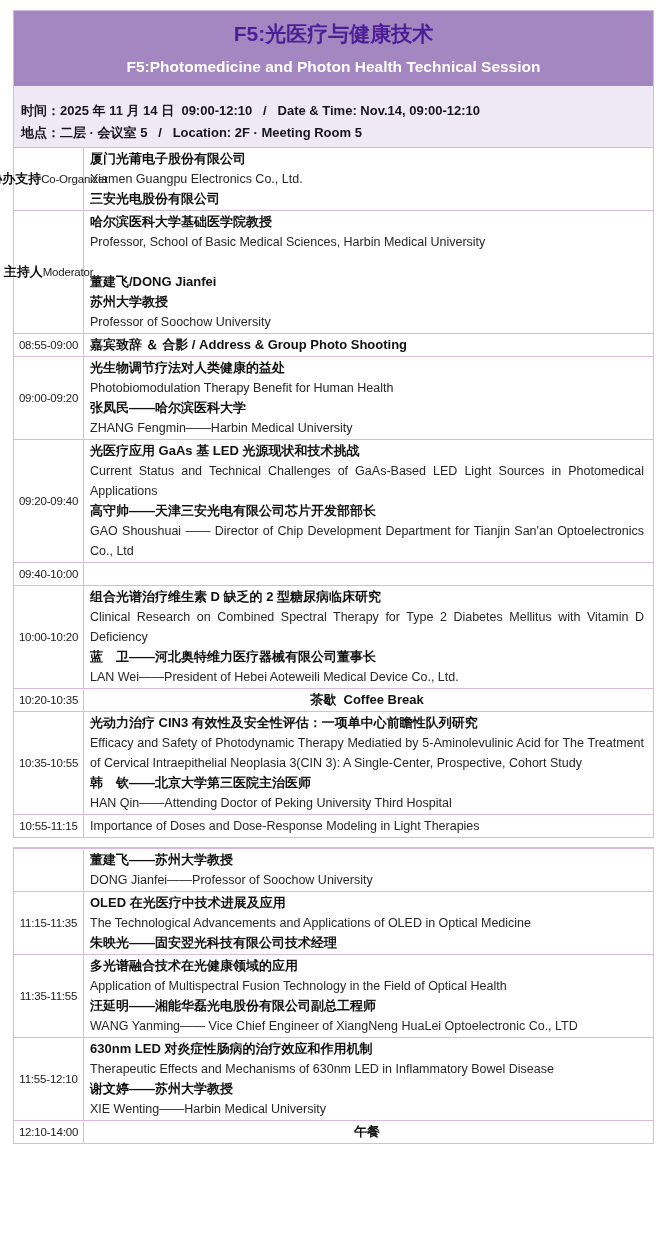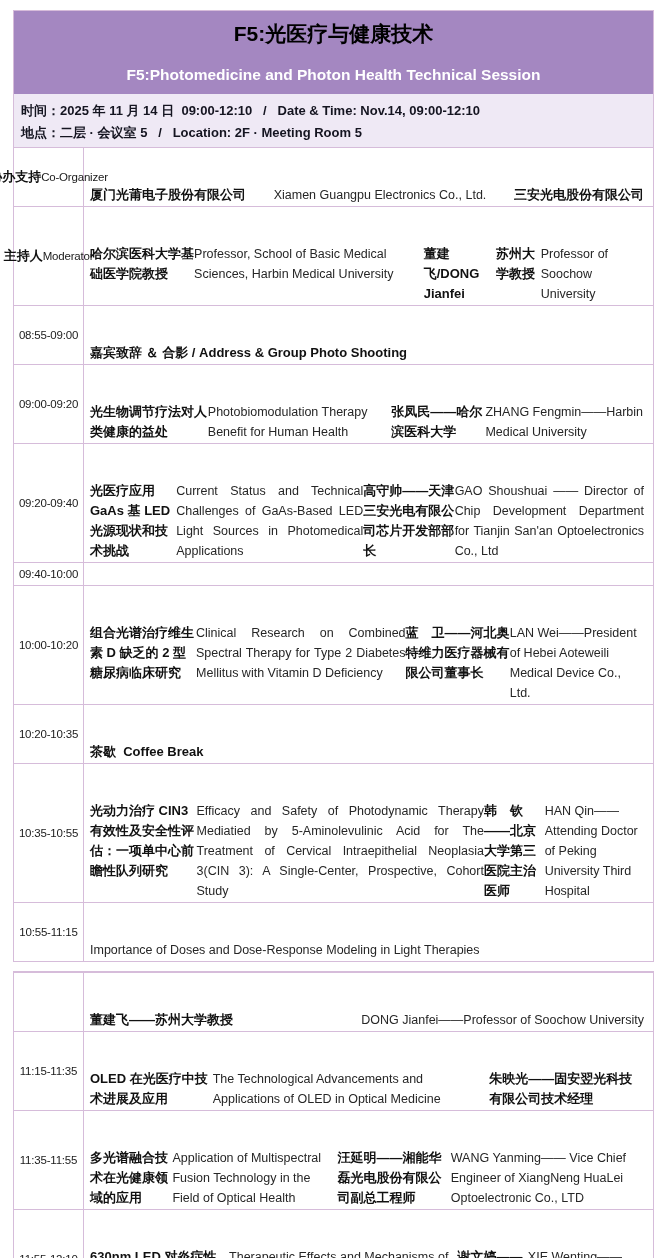--- a/index.html
+++ b/index.html
@@ -11,37 +11,37 @@
   html,body{margin:0;padding:0;background:#fff;}
   body{
     width:668px;min-height:1258px;
     font-family:"Liberation Sans","DejaVu Sans",sans-serif;
     color:var(--txt);
   }
   .doc{position:absolute;left:13px;top:10px;width:641px;}
   .tbl{border:1px solid var(--border);box-sizing:border-box;}
   .tbl.second{margin-top:9px;}
   .hdr{background:var(--hbg);text-align:center;padding:8px 4px 7px;}
-  .hdr .zh{font-size:21px;font-weight:bold;color:#000000;line-height:30px;}
-  .hdr .en{font-size:15.5px;font-weight:bold;color:#ffffff;line-height:24px;margin-top:14px;}
-  .info{background:var(--ibg);padding:6px 7px 3px;}
+  .hdr .zh{font-size:21px;font-weight:bold;color:#4c1d95;line-height:30px;}
+  .hdr .en{font-size:15.5px;font-weight:bold;color:#ffffff;line-height:24px;margin-top:6px;}
+  .info{background:var(--ibg);padding:14px 7px 3px;}
   .info .iline{font-size:13px;font-weight:bold;color:#141420;line-height:22px;white-space:pre-wrap;}
   .row{display:flex;border-top:1px solid var(--border);align-items:stretch;}
   .t{
     flex:0 0 70px;width:70px;box-sizing:border-box;
     border-right:1px solid var(--border);
     display:flex;flex-direction:row;justify-content:center;align-items:center;
     text-align:center;padding:1px 0;
   }
   .t .line{font-size:11.5px;letter-spacing:-0.2px;white-space:nowrap;color:#1a1a1a;}
   .t .line.b{font-size:13px;letter-spacing:0;font-weight:bold;color:#111;}
   .c{
     flex:1;min-width:0;box-sizing:border-box;
     padding:1px 9px 1px 6px;
-    display:flex;flex-direction:row;justify-content:space-between;margin-top:36px;
+    display:flex;flex-direction:column;justify-content:space-between;
   }
   .c.center{align-items:center;text-align:center;}
   .line{font-size:12.5px;line-height:20px;color:var(--txt);white-space:pre-wrap;}
   .line.b{font-weight:bold;color:#111;font-size:13px;}
   .line.j{text-align:justify;text-align-last:left;white-space:normal;}
 </style>
 </head>
 <body>
 
 <div class="doc">

